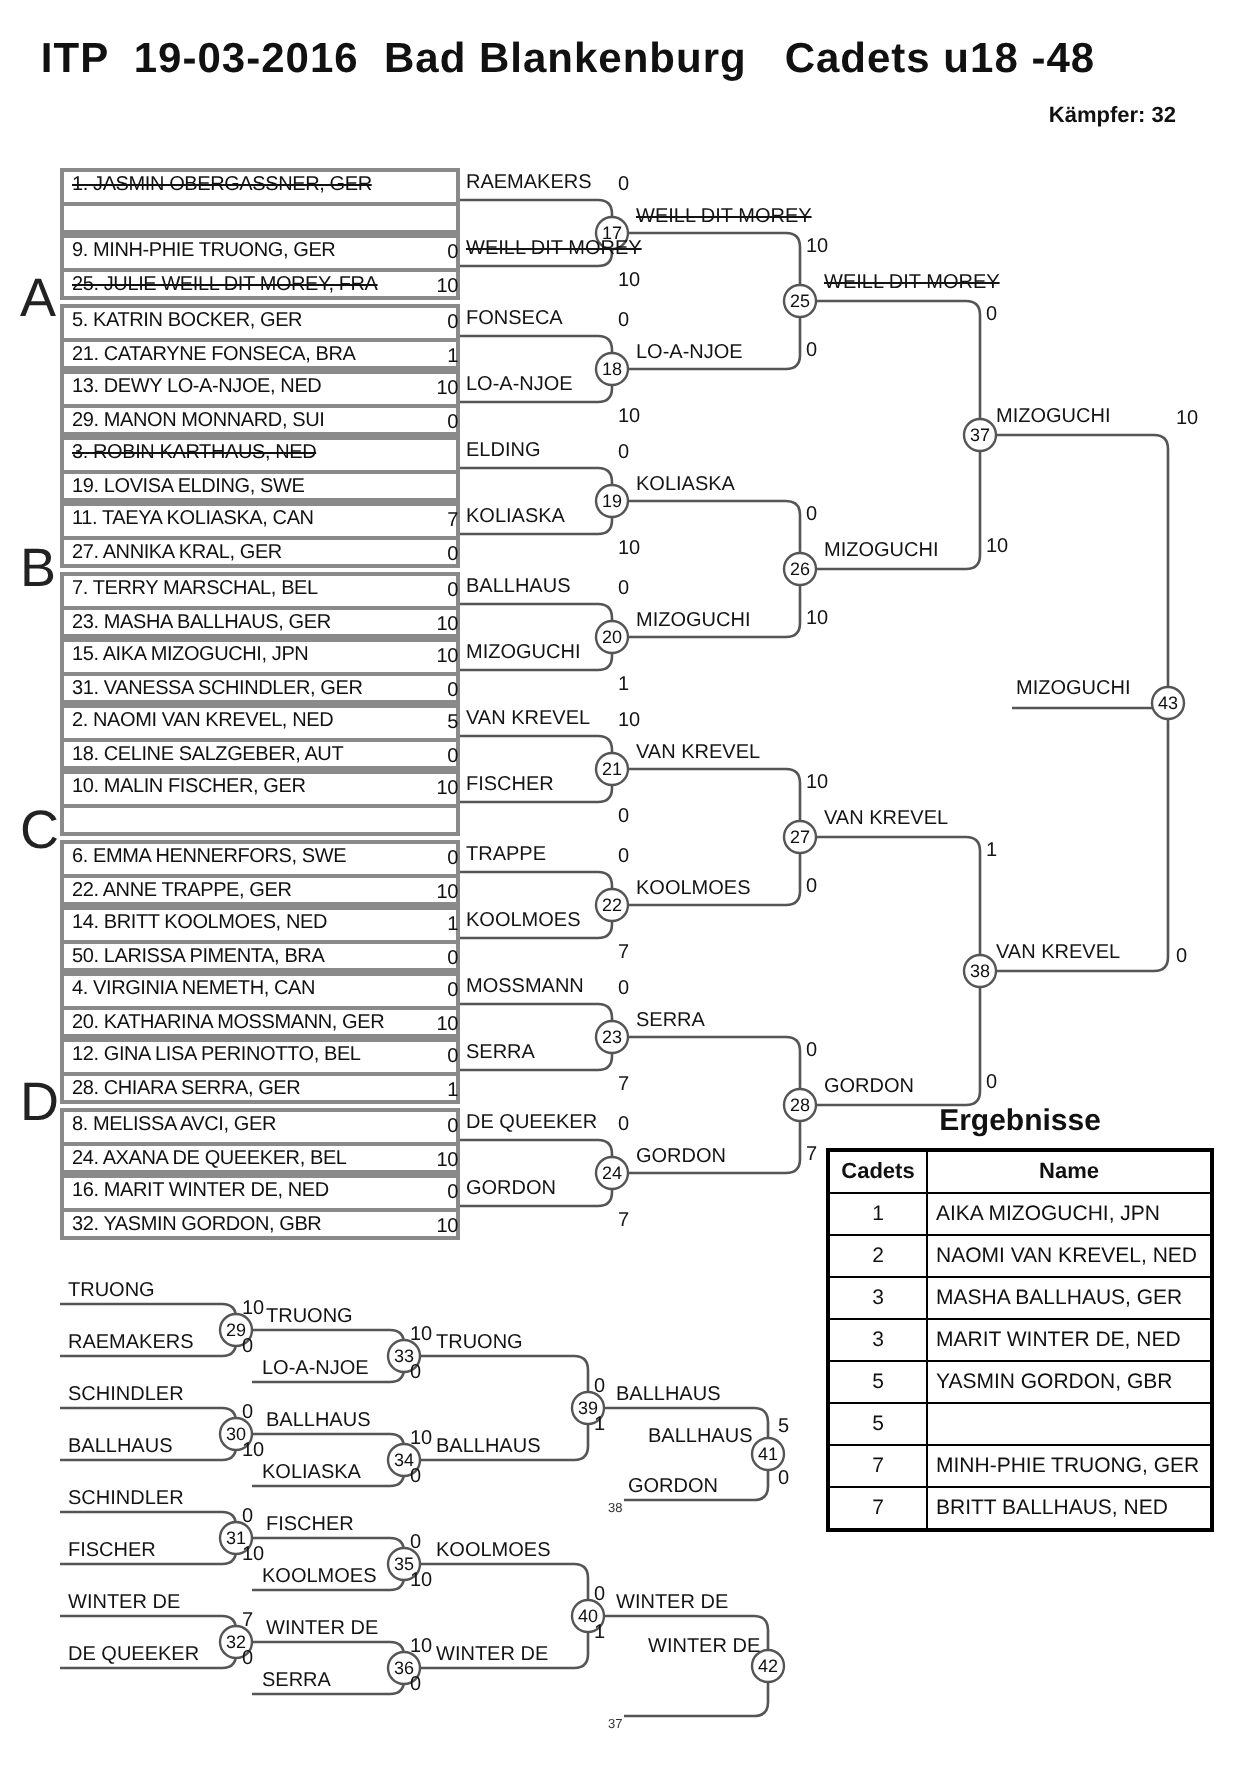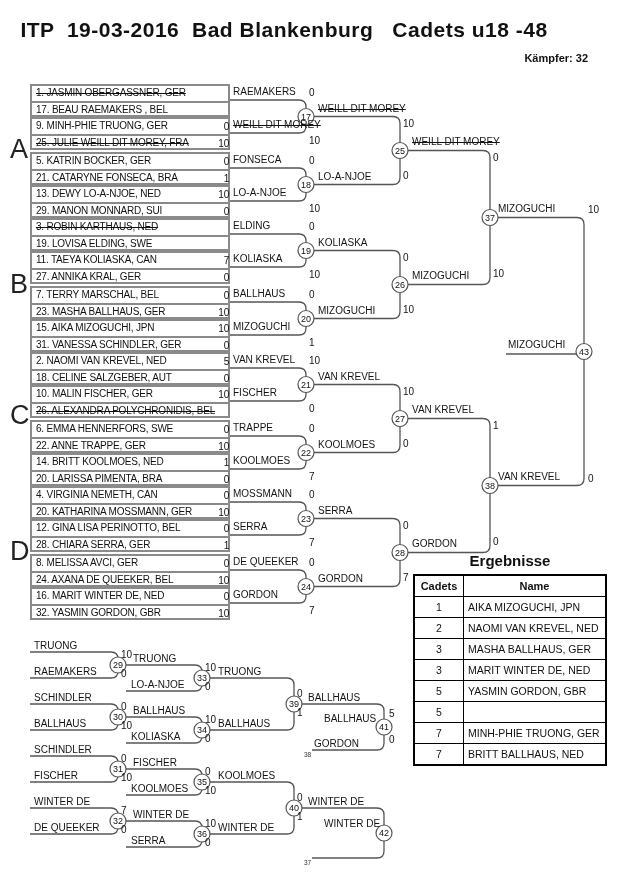--- a/index.html
+++ b/index.html
@@ -185,24 +185,20 @@
         <circle cx="384" cy="833" r="8"></circle>
         <text x="384" y="836">42</text>
       </g>
   </svg>
 
   <div class="pair" style="top:84px">
     <div class="prow first">
         <span class="nm x">1. JASMIN OBERGASSNER, GER</span>
         <span class="sc"></span>
       </div>
-    <div class="prow">
-        <span class="nm">17. BEAU RAEMAKERS , BEL</span>
-        <span class="sc"></span>
-      </div>
   </div>
   <div class="pair" style="top:117px">
     <div class="prow first">
         <span class="nm">9. MINH-PHIE TRUONG, GER</span>
         <span class="sc">0</span>
       </div>
     <div class="prow">
         <span class="nm x">25. JULIE WEILL DIT MOREY, FRA</span>
         <span class="sc">10</span>
       </div>
@@ -275,42 +271,38 @@
     <div class="prow">
         <span class="nm">18. CELINE SALZGEBER, AUT</span>
         <span class="sc">0</span>
       </div>
   </div>
   <div class="pair" style="top:385px">
     <div class="prow first">
         <span class="nm">10. MALIN FISCHER, GER</span>
         <span class="sc">10</span>
       </div>
-    <div class="prow">
-        <span class="nm x">26. ALEXANDRA POLYCHRONIDIS, BEL</span>
-        <span class="sc"></span>
-      </div>
   </div>
   <div class="pair" style="top:420px">
     <div class="prow first">
         <span class="nm">6. EMMA HENNERFORS, SWE</span>
         <span class="sc">0</span>
       </div>
     <div class="prow">
         <span class="nm">22. ANNE TRAPPE, GER</span>
         <span class="sc">10</span>
       </div>
   </div>
   <div class="pair" style="top:453px">
     <div class="prow first">
         <span class="nm">14. BRITT KOOLMOES, NED</span>
         <span class="sc">1</span>
       </div>
     <div class="prow">
-        <span class="nm">20. LARISSA PIMENTA, BRA</span>
+        <span class="nm">50. LARISSA PIMENTA, BRA</span>
         <span class="sc">0</span>
       </div>
   </div>
   <div class="pair" style="top:486px">
     <div class="prow first">
         <span class="nm">4. VIRGINIA NEMETH, CAN</span>
         <span class="sc">0</span>
       </div>
     <div class="prow">
         <span class="nm">20. KATHARINA MOSSMANN, GER</span>

